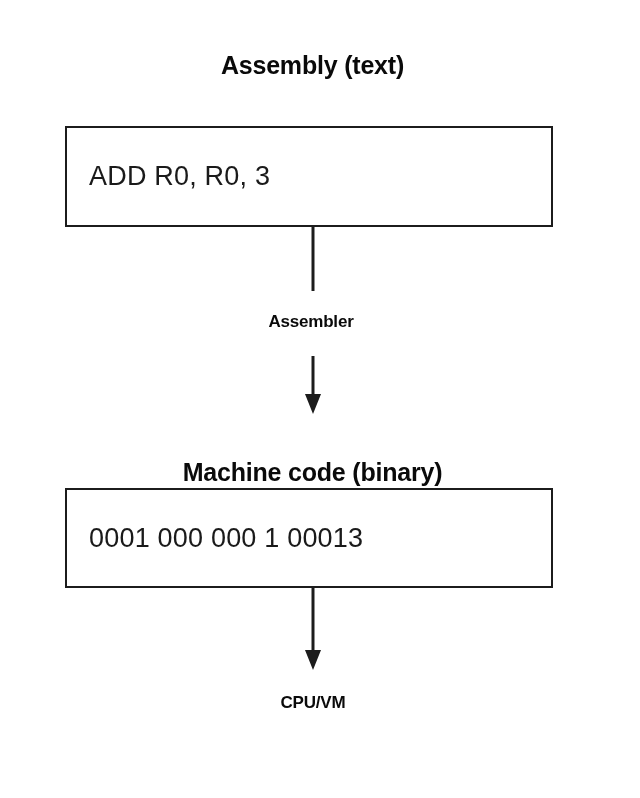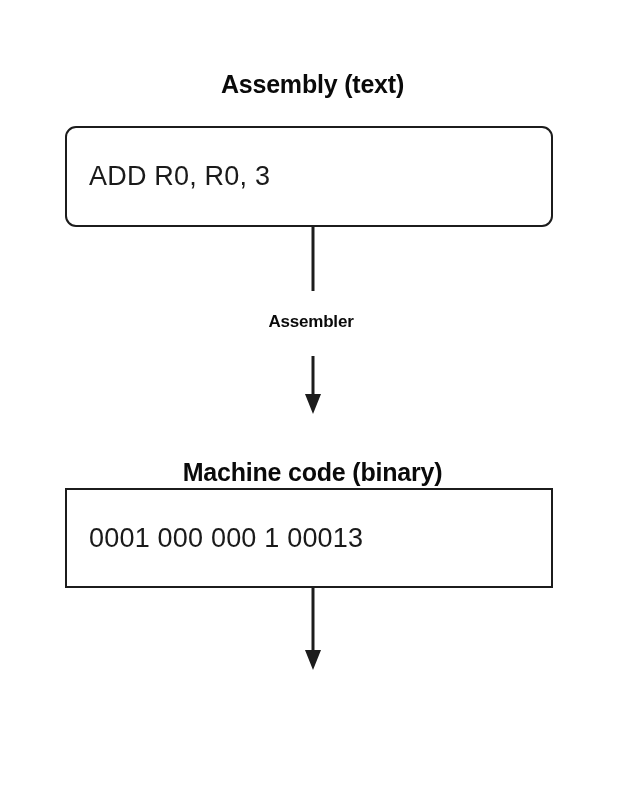--- a/index.html
+++ b/index.html
@@ -37,21 +37,21 @@
     font-weight: bold;
     font-size: 17px;
     line-height: 1;
     color: #0a0a0a;
     white-space: nowrap;
     letter-spacing: -0.2px;
   }
 
   #heading-assembly {
     left: 0;
-    top: 72px;
+    top: 53px;
     width: 625px;
     text-align: center;
   }
 
   #heading-machine-code {
     left: 0;
     top: 460px;
     width: 625px;
     text-align: center;
   }
@@ -78,21 +78,20 @@
     box-sizing: border-box;
     border: 2px solid #1c1c1c;
     background: #ffffff;
     display: flex;
     align-items: center;
   }
 
   #box-assembly {
     top: 126px;
     height: 101px;
-    border-radius: 11px;
   }
 
   #box-machine-code {
     top: 488px;
     height: 100px;
   }
 
   .code-text {
     font-size: 27px;
     font-weight: normal;
@@ -132,14 +131,15 @@
   </svg>
 
   <div class="label" id="label-assembler">Assembler</div>
 
   <div class="heading" id="heading-machine-code">Machine code (binary)</div>
 
   <div class="code-box" id="box-machine-code">
     <span class="code-text">0001 000 000 1 00013</span>
   </div>
 
+  <div class="label" id="label-cpu-vm">CPU/VM</div>
 
 </div>
 
 </body></html>

